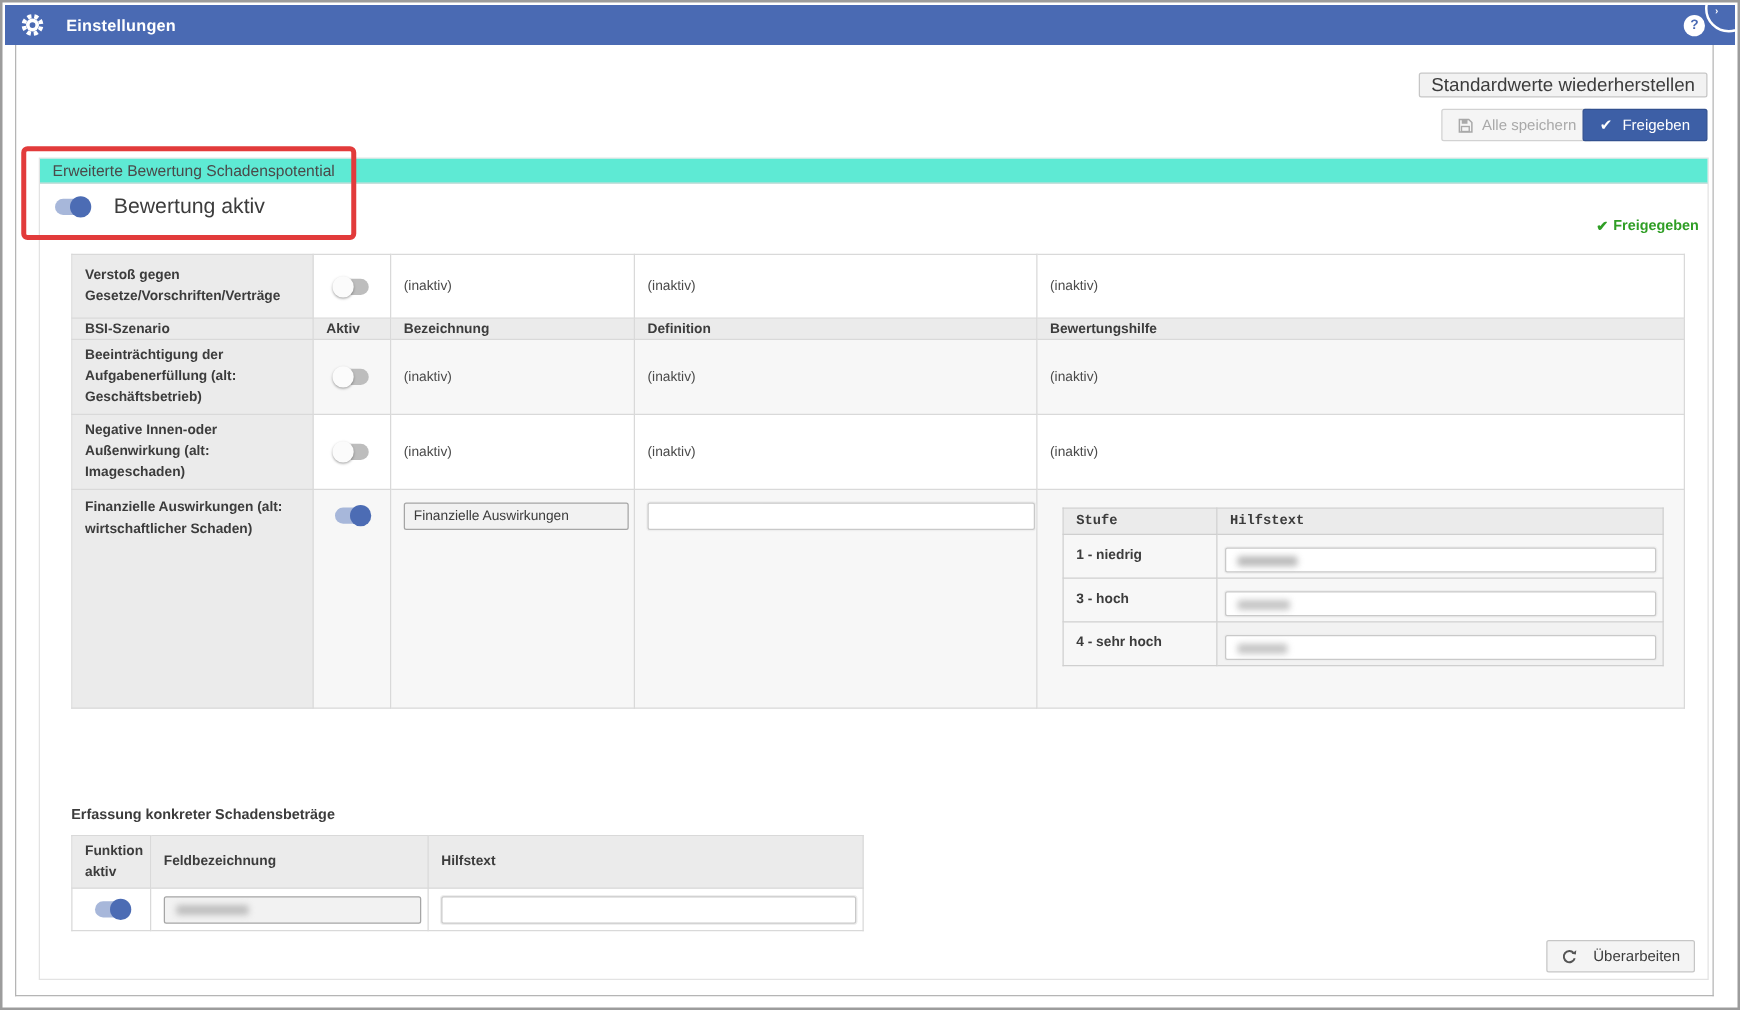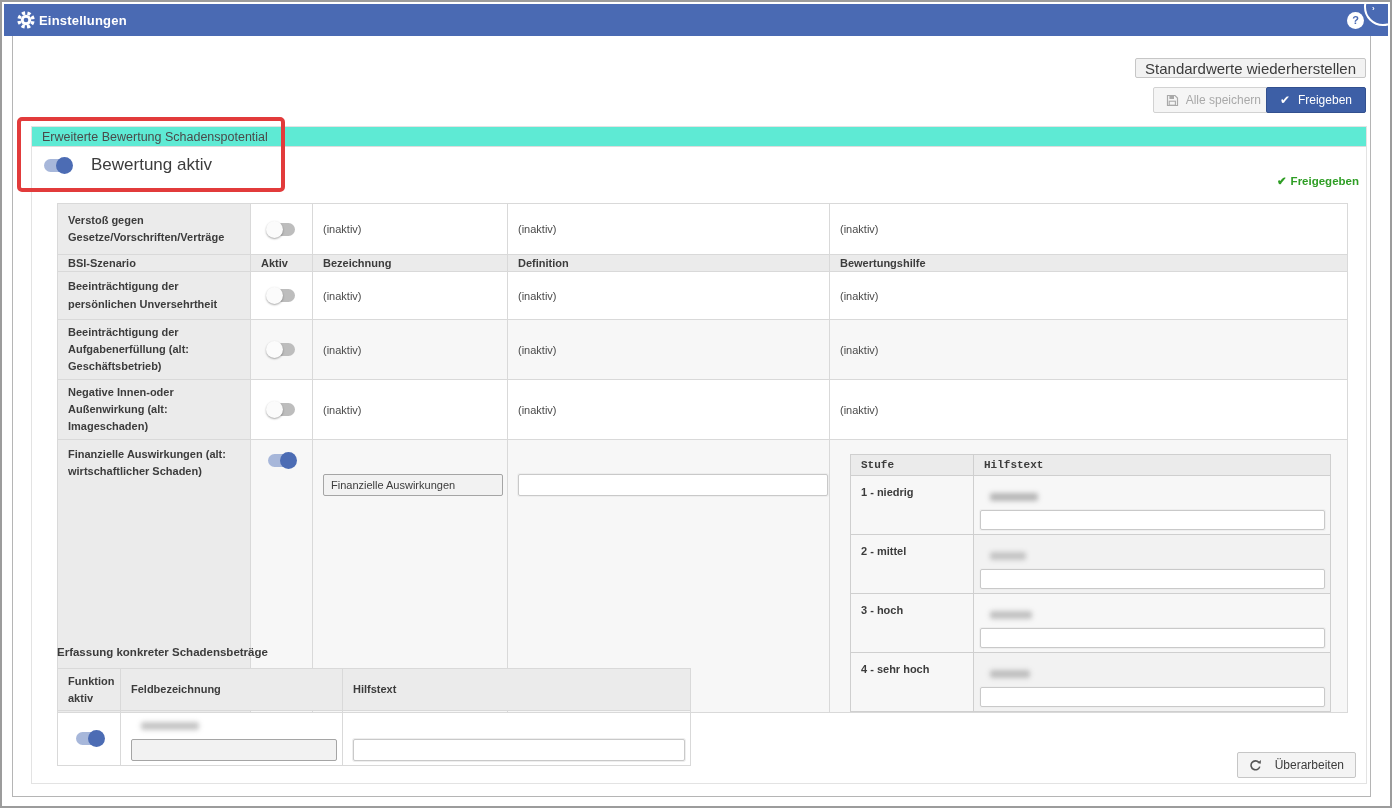--- a/index.html
+++ b/index.html
@@ -4,21 +4,21 @@
 <style>
   html,body{margin:0;padding:0;background:#fff;}
   body{width:1392px;height:808px;position:relative;overflow:hidden;
        font-family:"Liberation Sans",sans-serif;color:#3c3c3c;}
   .frame{position:absolute;inset:0;border:2px solid #9c9c9c;background:#fff;box-sizing:border-box;}
 
   
   .titlebar{position:absolute;left:2px;right:2px;top:2px;height:32px;background:#4a6ab3;
             display:flex;align-items:center;overflow:hidden;}
   .titlebar .gear{margin-left:12px;width:20px;height:20px;display:flex;align-items:center;justify-content:center;}
-  .titlebar .title{color:#fff;font-weight:bold;font-size:13px;margin-left:3px;letter-spacing:.2px;}
+  .titlebar .title{color:#fff;font-weight:bold;font-size:13px;margin-left:17px;letter-spacing:.2px;}
   .help-circle{position:absolute;right:24px;top:8px;width:17px;height:17px;border-radius:50%;
                background:#fff;color:#4a6ab3;font-weight:bold;font-size:11px;line-height:17px;text-align:center;}
   .corner-widget{position:absolute;right:-14px;top:-16px;width:34px;height:34px;border-radius:50%;
                  border:2px solid #fff;}
   .corner-widget .tick{position:absolute;left:6px;top:14px;color:#fff;font-size:8px;font-weight:bold;}
 
   
   .card{position:absolute;left:10px;top:34px;width:1359px;height:761px;background:#fff;
         border:1px solid #b5b5b5;border-top:none;box-sizing:border-box;}
 
@@ -66,21 +66,21 @@
   .main-table td.szenario{background:#ebebeb;font-weight:bold;color:#3c3c3c;line-height:1.55;}
   .main-table tr.stripe td:not(.szenario){background:#f7f7f7;}
   .main-table td .inaktiv{color:#4a4a4a;}
   .main-table td.toggle-cell{text-align:center;}
   .main-table td.toggle-cell .toggle{margin:0 auto;}
   .main-table tr.tall td{vertical-align:top;padding-top:10px;}
   .main-table tr.tall td.szenario{padding-top:6px;}
 
   
   .txt{box-sizing:border-box;font-family:"Liberation Sans",sans-serif;font-size:11px;color:#3c3c3c;
-       border:1px solid #b9b9b9;background:#fff;height:22px;padding:2px 7px;border-radius:2px;margin-top:24px;}
+       border:1px solid #b9b9b9;background:#fff;height:22px;padding:2px 7px;border-radius:2px;}
   .txt.gray{background:#f2f2f2;border-color:#a5a5a5;}
   .txt.light-border{border:1px solid #c9c9c9;box-shadow:0 0 0 1px #eee;}
   .input-wrap{position:relative;display:inline-block;}
   .blob{position:absolute;top:7px;left:10px;height:8px;border-radius:2px;background:#8c8c8c;
         filter:blur(2.5px);opacity:.6;pointer-events:none;}
 
   
   .stufe-table{margin:14px 0 0 20px;width:480px;}
   .stufe-table th,.stufe-table td{border:1px solid #cfcfcf;font-size:11px;box-sizing:border-box;
      padding:3px 10px;text-align:left;}
@@ -185,31 +185,20 @@
 
         <tr>
           <th>BSI-Szenario</th>
           <th>Aktiv</th>
           <th>Bezeichnung</th>
           <th>Definition</th>
           <th>Bewertungshilfe</th>
         </tr>
 
 
-        <tr style="height:48px">
-          <td class="szenario">Beeinträchtigung der persönlichen Unversehrtheit</td>
-          <td class="toggle-cell">
-                <div class="toggle off">
-                  <div class="knob"></div>
-                </div>
-              </td>
-          <td><span class="inaktiv">(inaktiv)</span></td>
-          <td><span class="inaktiv">(inaktiv)</span></td>
-          <td><span class="inaktiv">(inaktiv)</span></td>
-        </tr>
 
         <tr style="height:48px" class="stripe">
           <td class="szenario">Beeinträchtigung der Aufgabenerfüllung (alt: Geschäftsbetrieb)</td>
           <td class="toggle-cell">
                 <div class="toggle off">
                   <div class="knob"></div>
                 </div>
               </td>
           <td><span class="inaktiv">(inaktiv)</span></td>
           <td><span class="inaktiv">(inaktiv)</span></td>
@@ -251,27 +240,20 @@
               <tbody>
                     <tr>
                 <th>Stufe</th>
                 <th>Hilfstext</th>
               </tr>
               <tr>
                 <td class="stufe">1 - niedrig</td>
                 <td class="hilfs"><span class="input-wrap">
                   <input class="txt light-border" type="text" value="" style="">
                   <span class="blob" style="width:48px;"></span>
-                </span></td>
-              </tr>
-              <tr class="stripe">
-                <td class="stufe">2 - mittel</td>
-                <td class="hilfs"><span class="input-wrap">
-                  <input class="txt light-border" type="text" value="" style="">
-                  <span class="blob" style="width:36px;opacity:.45;"></span>
                 </span></td>
               </tr>
               <tr>
                 <td class="stufe">3 - hoch</td>
                 <td class="hilfs"><span class="input-wrap">
                   <input class="txt light-border" type="text" value="" style="">
                   <span class="blob" style="width:42px;opacity:.5;"></span>
                 </span></td>
               </tr>
               <tr class="stripe">

